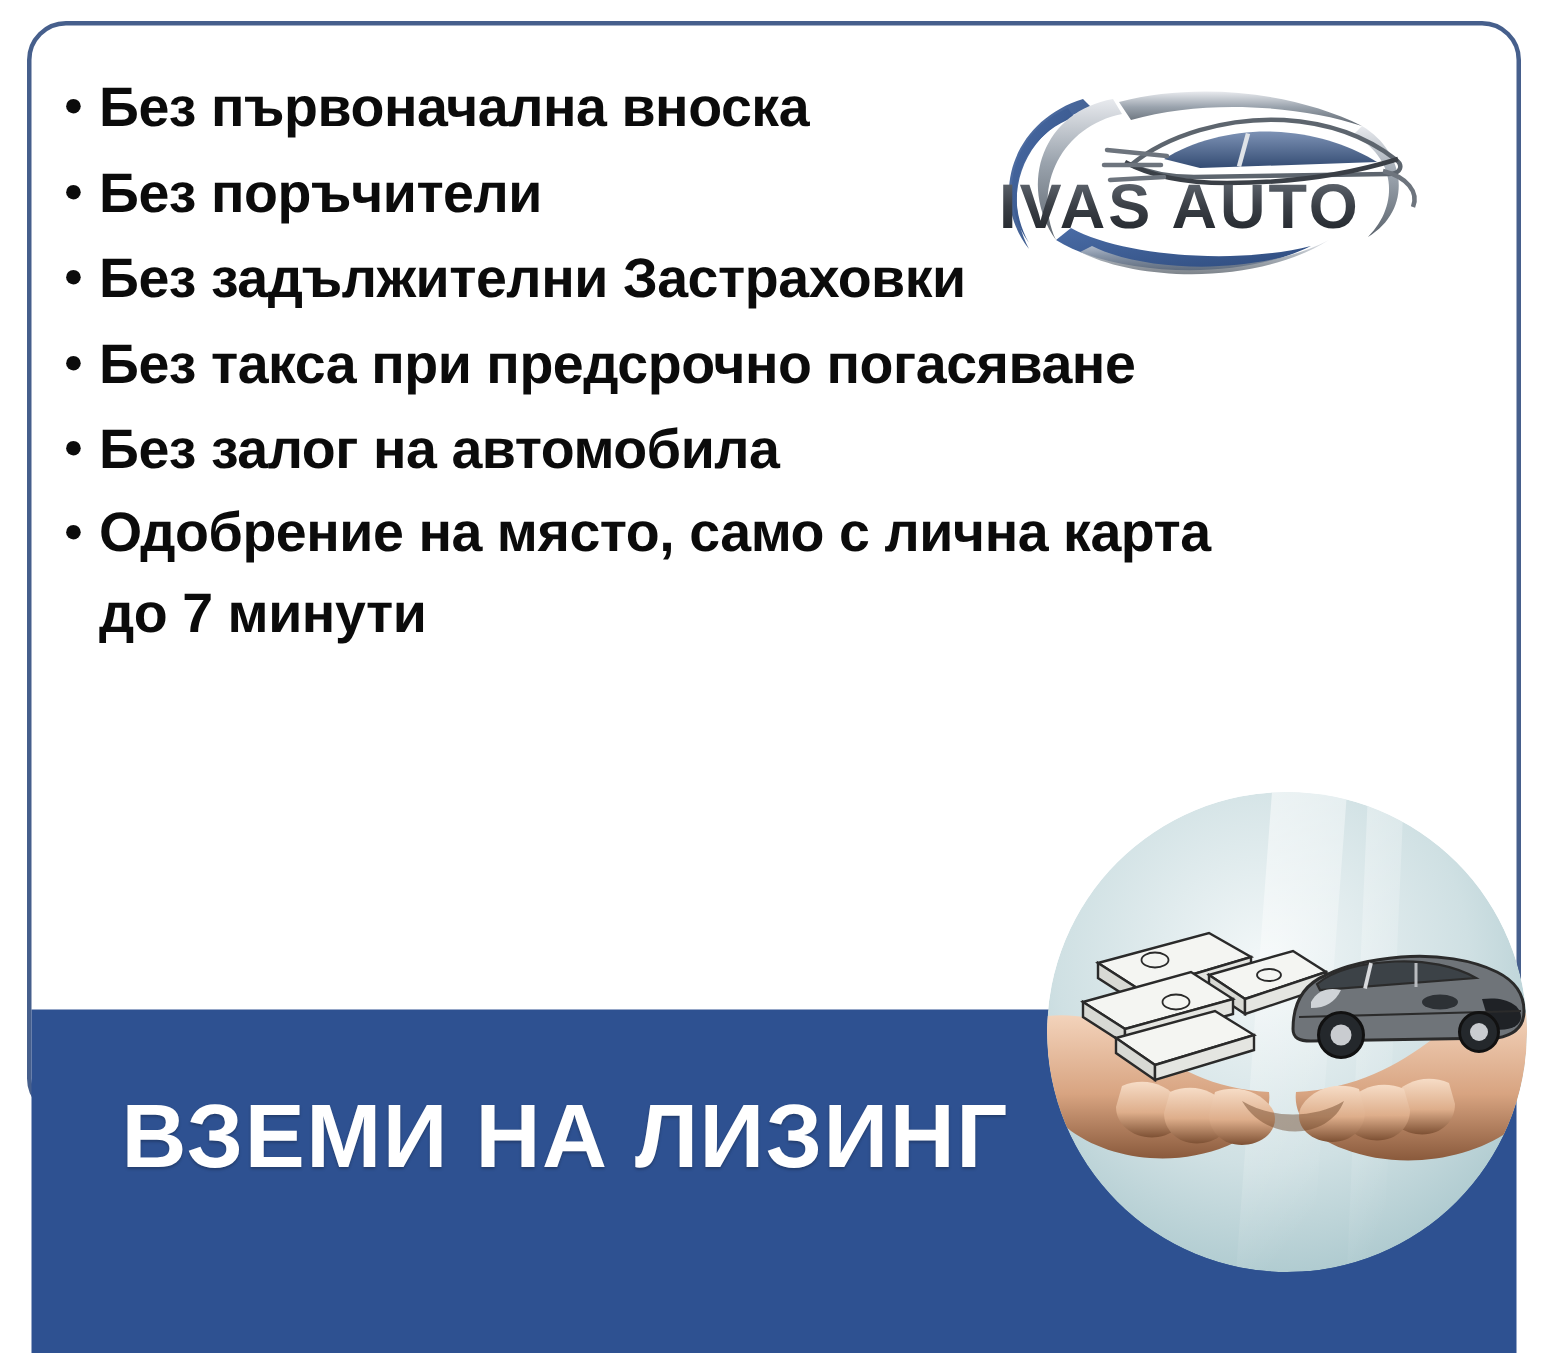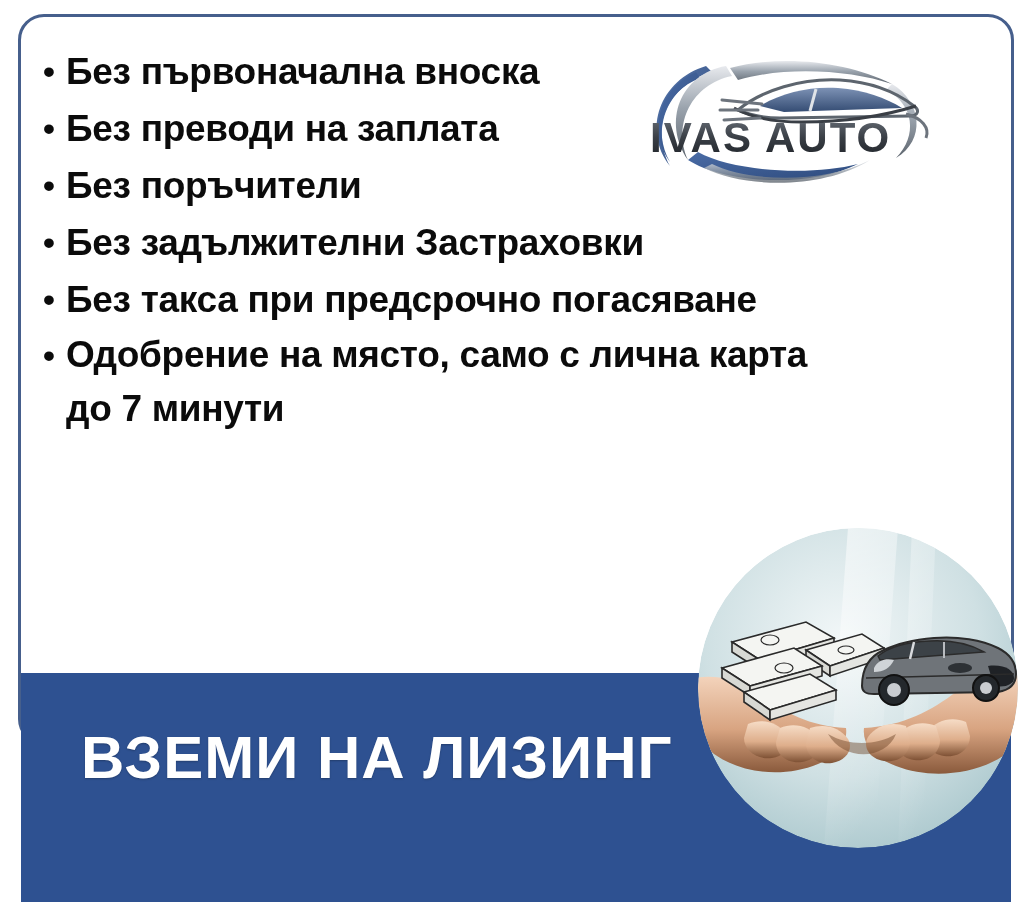--- a/index.html
+++ b/index.html
@@ -74,21 +74,21 @@
   .benefit-item.two-line {
     line-height: 54px;
   }
   .benefit-item.two-line::before {
     line-height: 54px;
   }
 
   
   #brand-logo {
     position: absolute;
-    left: 634px;
+    left: 650px;
     top: 48px;
     width: 320px;
     height: 140px;
     z-index: 6;
     text-align: center;
   }
 
   
   #hands-photo {
     position: absolute;
@@ -125,24 +125,24 @@
     text-shadow: 0 1px 2px rgba(0,0,0,0.25);
   }
 </style>
 </head>
 <body>
 
 <div id="ad-frame">
 
   <ul id="benefits-list">
     <li class="benefit-item">Без първоначална вноска</li>
-    <li class="benefit-item">Без преводи на заплата</li>
     <li class="benefit-item">Без поръчители</li>
     <li class="benefit-item">Без задължителни Застраховки</li>
     <li class="benefit-item">Без такса при предсрочно погасяване</li>
+    <li class="benefit-item">Без залог на автомобила</li>
     <li class="benefit-item two-line">Одобрение на място, само с лична карта
 до 7 минути</li>
   </ul>
 
 </div>
 
 <div id="brand-logo">
   <svg viewBox="0 0 320 140" width="320" height="140">
     <defs>
       <linearGradient id="gSilver" x1="0" y1="0" x2="0" y2="1">

